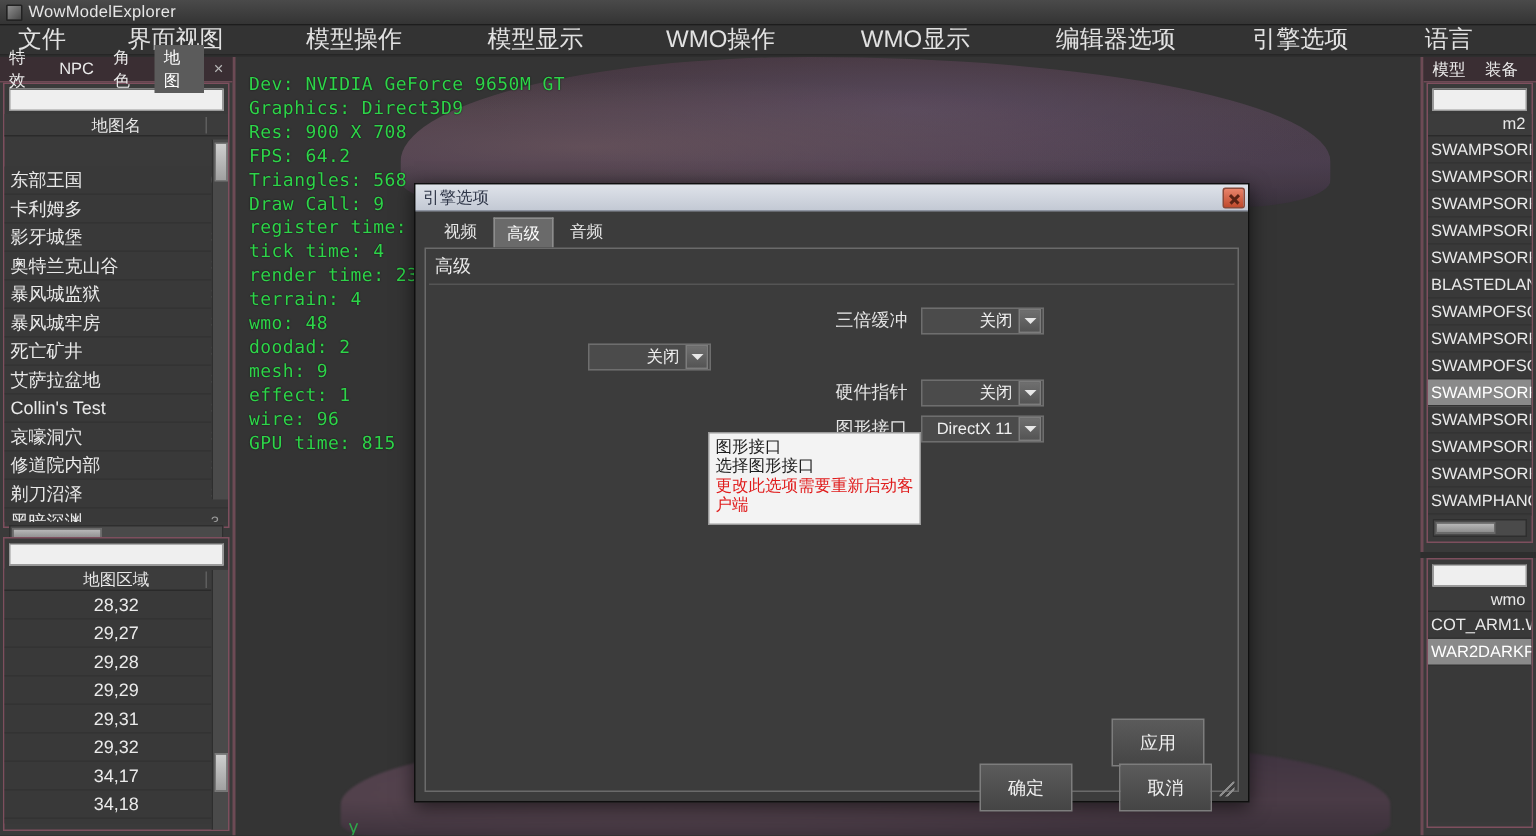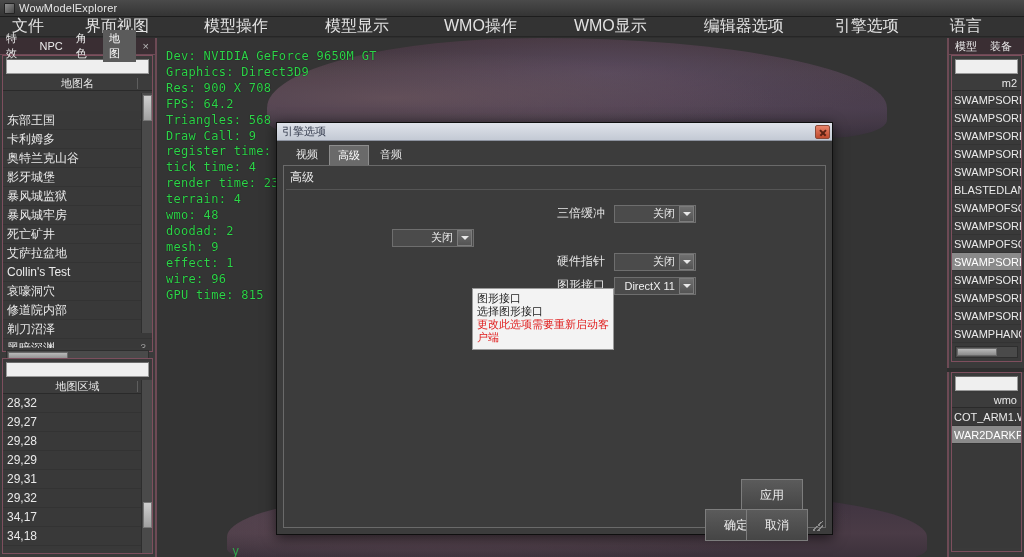--- a/index.html
+++ b/index.html
@@ -241,21 +241,21 @@
   }
   #tooltip .warn { color:#e01b1b; }
 
   
   .dlg-btn {
     height:32px; background:linear-gradient(#5b5b5b,#454545);
     border:1px solid #7d7d7d; color:#efefef; font-size:12px;
     display:flex; align-items:center; justify-content:center; cursor:default;font-family:Liberation Serif, serif;
   }
   #btn-apply  { position:absolute; left:741px; top:479px; width:62px; }
-  #btn-ok     { position:absolute; left:705px; top:509px; width:62px; }
+  #btn-ok     { position:absolute; left:653px; top:509px; width:62px; }
   #btn-cancel { position:absolute; left:746px; top:509px; width:62px; }
   #resize-grip {
     position:absolute; left:813px; top:521px; width:10px; height:10px;
     background:
       linear-gradient(135deg, transparent 45%, #8d8d8d 45%, #8d8d8d 55%, transparent 55%),
       linear-gradient(135deg, transparent 70%, #8d8d8d 70%, #8d8d8d 80%, transparent 80%);
   }
 </style>
 </head>
 <body>
@@ -311,22 +311,22 @@
     </div>
     <div class="frame">
       <div class="searchbox"></div>
       <div class="list-header">
         <span>地图名</span>
         <span class="grip"></span>
       </div>
       <div id="left-list" class="list">
           <div class="list-row"><span>东部王国</span><span class="idx">0</span></div>
           <div class="list-row"><span>卡利姆多</span><span class="idx">1</span></div>
+          <div class="list-row"><span>影牙城堡</span><span class="idx">3</span></div>
           <div class="list-row"><span>奥特兰克山谷</span><span class="idx">3</span></div>
-          <div class="list-row"><span>影牙城堡</span><span class="idx">3</span></div>
           <div class="list-row"><span>暴风城监狱</span><span class="idx">3</span></div>
           <div class="list-row"><span>暴风城牢房</span><span class="idx">3</span></div>
           <div class="list-row"><span>死亡矿井</span><span class="idx">3</span></div>
           <div class="list-row"><span>艾萨拉盆地</span><span class="idx">3</span></div>
           <div class="list-row"><span>Collin's Test</span><span class="idx">3</span></div>
           <div class="list-row"><span>哀嚎洞穴</span><span class="idx">3</span></div>
           <div class="list-row"><span>修道院内部</span><span class="idx">3</span></div>
           <div class="list-row"><span>剃刀沼泽</span><span class="idx">3</span></div>
           <div class="list-row"><span>黑暗深渊</span><span class="idx">3</span></div>
         </div>
@@ -339,21 +339,21 @@
     </div>
   </div>
 
   <div id="left-bottom">
     <div class="frame">
       <div class="searchbox"></div>
       <div class="list-header">
         <span>地图区域</span>
         <span class="grip"></span>
       </div>
-      <div id="left-bottom-list" class="list" style="height:155px;">
+      <div id="left-bottom-list" class="list" style="height:155px;text-align:center;">
           <div class="list-row"><span>28,32</span></div>
           <div class="list-row"><span>29,27</span></div>
           <div class="list-row"><span>29,28</span></div>
           <div class="list-row"><span>29,29</span></div>
           <div class="list-row"><span>29,31</span></div>
           <div class="list-row"><span>29,32</span></div>
           <div class="list-row"><span>34,17</span></div>
           <div class="list-row"><span>34,18</span></div>
         </div>
     </div>

